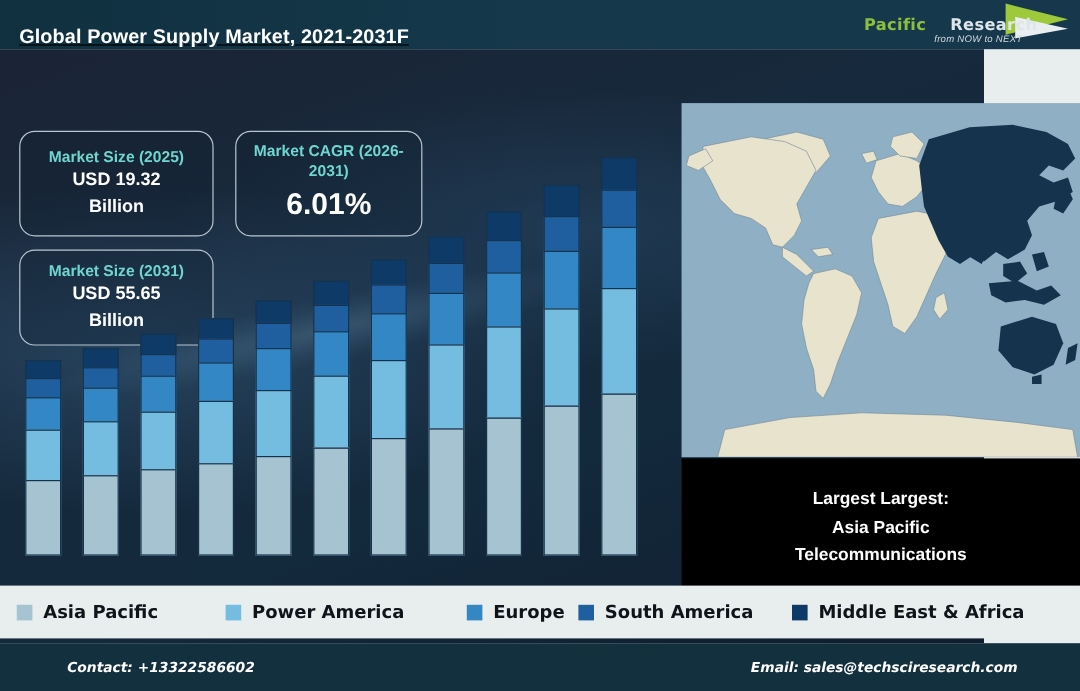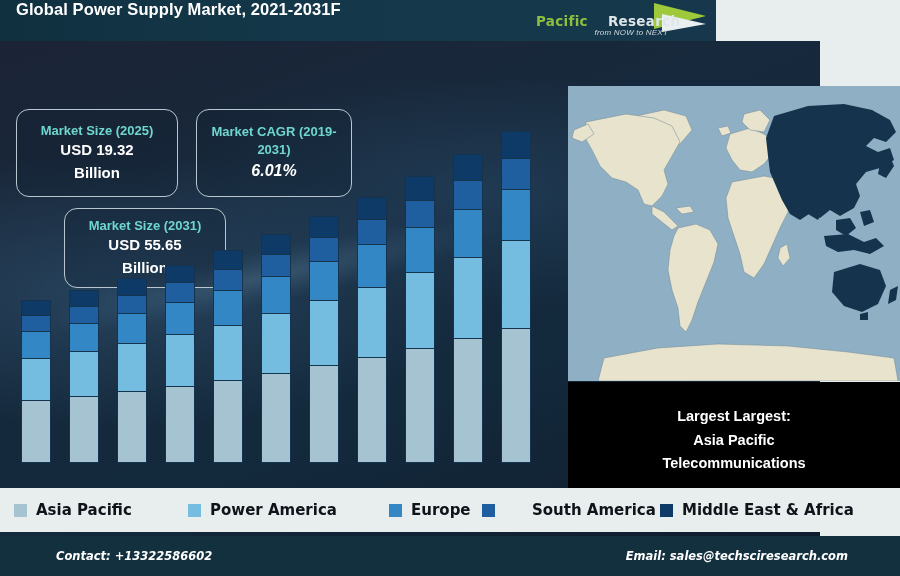--- a/index.html
+++ b/index.html
@@ -6,23 +6,23 @@
   html,body { width:900px; height:576px; }
   body {
     font-family:"Liberation Sans", sans-serif;
     background:#e8edee;
     overflow:hidden;
     position:relative;
   }
 
   
   .header {
-    position:absolute; left:0; top:0; width:716px; height:41px;
+    position:absolute; left:0; top:0; width:900px; height:41px;
     background:linear-gradient(90deg,#10303f 0%,#14384a 45%,#17384c 100%);
-    display:flex; align-items:flex-start;
+    display:flex; align-items:flex-end;text-decoration:underline;
   }
   .header-title {
     color:#ffffff; font-size:16.5px; font-weight:bold;
     margin-left:16px; letter-spacing:.1px;
   }
   .logo-wrap {
     position:absolute; right:8px; top:2px; width:178px; height:38px;
   }
   .logo-arrow {
     position:absolute; right:2px; top:1px; width:0; height:0;
@@ -68,25 +68,25 @@
     position:absolute;
     border:1.3px solid #b8c6d0;
     border-radius:13px;
     display:flex; flex-direction:column;
     align-items:center; justify-content:center;
     text-align:center;
     background:rgba(16,32,50,.30);
   }
   .card-title { color:#6fd6cf; font-size:13px; font-weight:bold; line-height:1.35; }
   .card-val   { color:#ffffff; font-size:15px; font-weight:bold; line-height:1.5; }
-  .card-val.big { font-size:16px;font-style:italic; }
+  .card-val.big { font-size:25px; }
 
   #card-size-2025 { left:16px;  top:68px;  width:162px; height:88px; }
   #card-cagr      { left:196px; top:68px;  width:156px; height:88px; }
-  #card-size-2031 { left:16px;  top:167px; width:162px; height:80px;margin-left:48px; }
+  #card-size-2031 { left:16px;  top:167px; width:162px; height:80px; }
 
   
   .chart {
     position:absolute; left:0; top:0; width:565px; height:422px;
   }
   .bar {
     position:absolute; bottom:0; width:30px;
     display:flex; flex-direction:column; justify-content:flex-end;
   }
   .seg { width:100%; border:.8px solid #16334d; border-bottom:none; }
@@ -161,21 +161,21 @@
 <div class="body-area">
   <div class="swoosh"></div>
 
   <div class="card" id="card-size-2025">
     <div class="card-title">Market Size (2025)</div>
     <div class="card-val">USD 19.32</div>
     <div class="card-val">Billion</div>
   </div>
 
   <div class="card" id="card-cagr">
-    <div class="card-title">Market CAGR (2019-2031)</div>
+    <div class="card-title">Market CAGR (2026-2031)</div>
     <div class="card-val big">6.01%</div>
   </div>
 
   <div class="card" id="card-size-2031">
     <div class="card-title">Market Size (2031)</div>
     <div class="card-val">USD 55.65</div>
     <div class="card-val">Billion</div>
   </div>
 
   <div class="chart" id="chart">
@@ -335,21 +335,21 @@
       <span class="legend-label">Asia Pacific</span>
     </div>
     <div class="legend-item" style="position: absolute; left: 188px;">
       <span class="legend-swatch" style="background: rgb(116, 189, 224);"></span>
       <span class="legend-label">Power America</span>
     </div>
     <div class="legend-item" style="position: absolute; left: 389px;">
       <span class="legend-swatch" style="background: rgb(50, 135, 196);"></span>
       <span class="legend-label">Europe</span>
     </div>
-    <div class="legend-item" style="position: absolute; left: 482px; gap: 28px;">
+    <div class="legend-item" style="position: absolute; left: 482px;">
       <span class="legend-swatch" style="background: rgb(31, 95, 160);"></span>
       <span class="legend-label">South America</span>
     </div>
     <div class="legend-item" style="position: absolute; left: 660px;">
       <span class="legend-swatch" style="background: rgb(13, 58, 102);"></span>
       <span class="legend-label">Middle East &amp; Africa</span>
     </div>
   </div>
 
 <div class="footer">

